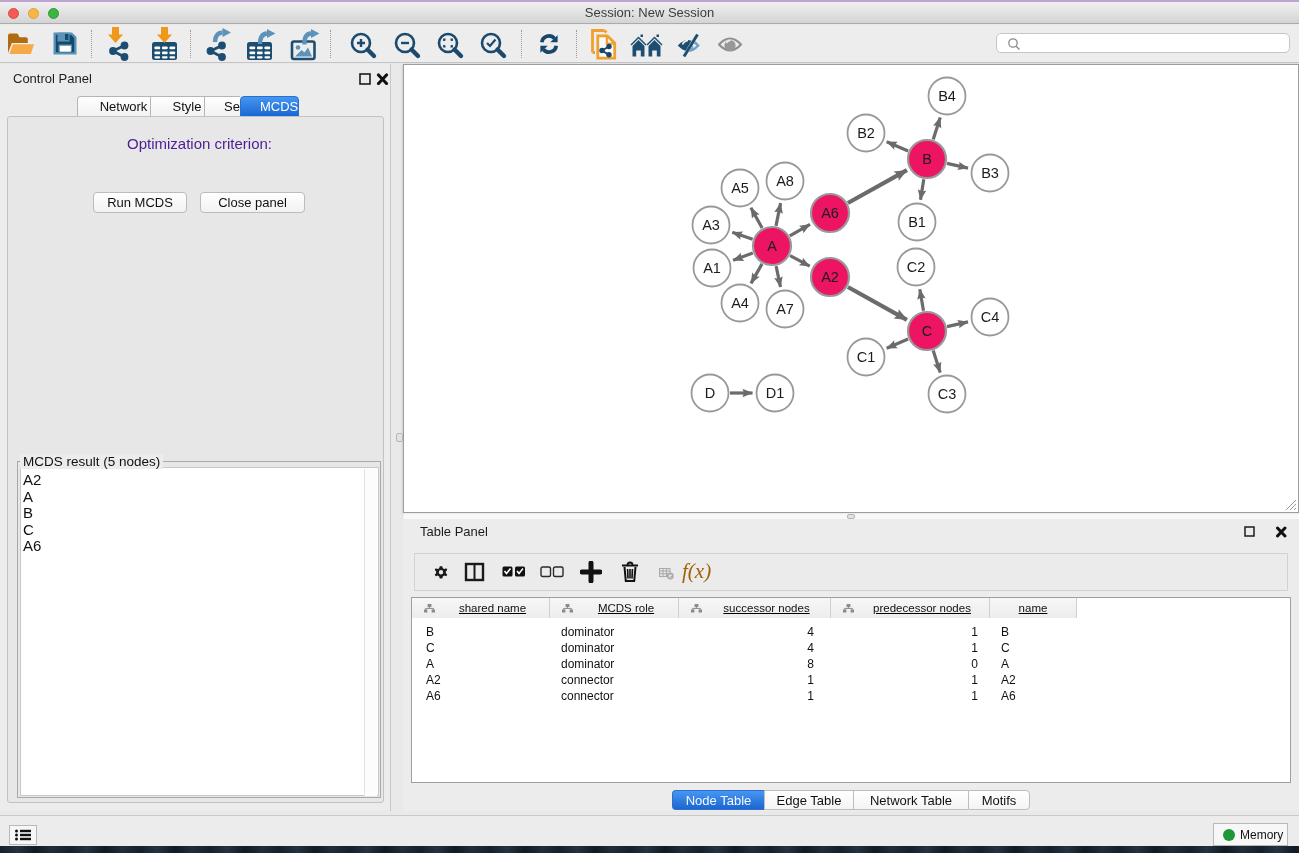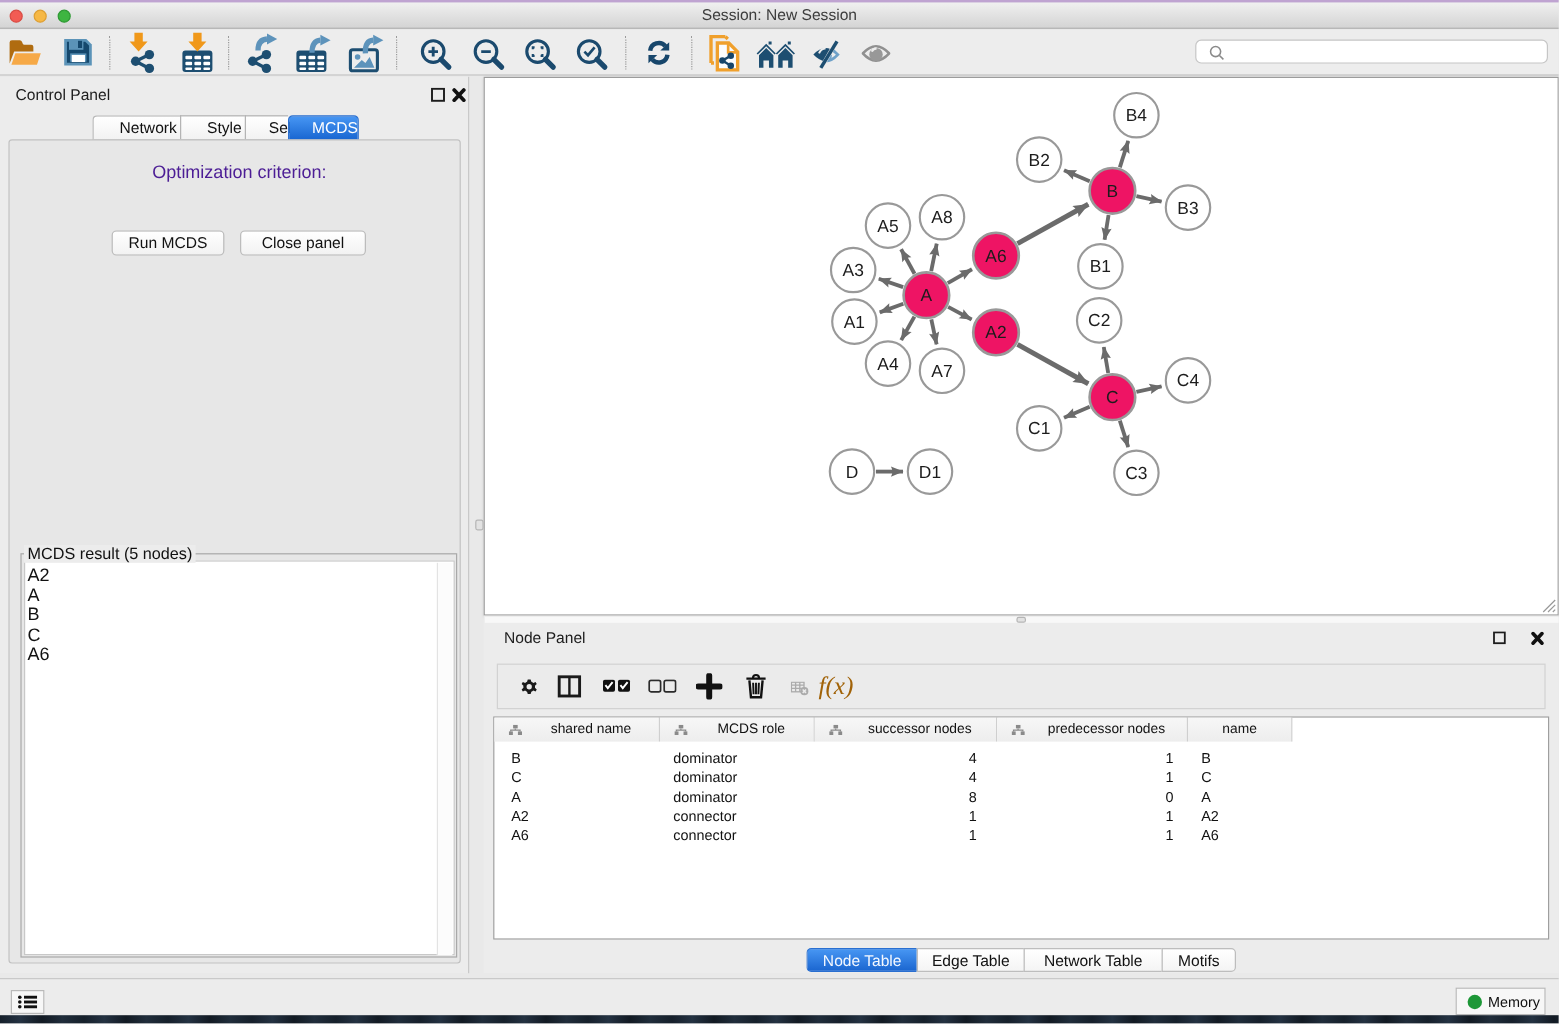--- a/index.html
+++ b/index.html
@@ -41,21 +41,21 @@
 
 #netwin { left:403px; top:64px; width:896px; height:449px; background:#fff; border:1px solid #9c9c9c; box-shadow:0 1px 3px rgba(0,0,0,.2); }
 #netwin .bar { height:23px; background:linear-gradient(#f0f0f0,#d6d6d6); border-bottom:1px solid #b0b0b0; position:relative; }
 #netwin .bar .title { text-align:center; font-size:13px; color:#2e2e2e; line-height:22px; }
 
 
 #tpanel { left:403px; top:513px; width:896px; height:298px; background:#ececec; }
 #tpanel .hdr { position:absolute; left:17px; top:11px; font-size:13px; color:#1d1d1d; }
 #ttoolbar { position:absolute; left:11px; top:40px; width:874px; height:38px; background:#ebebeb; border:1px solid #d2d2d2; }
 #ttable { position:absolute; left:8px; top:84px; width:880px; height:186px; background:#fff; border:1px solid #9f9f9f; font-size:12px; }
-.th { position:absolute; top:0; height:20px; background:linear-gradient(#f7f7f7,#ededed); border-right:1px solid #cfcfcf; }
+.th { position:absolute; top:0; height:20px; background:linear-gradient(#f7f7f7,#ededed); border-right:1px solid #cfcfcf;text-decoration:underline; }
 .th span { display:block; text-align:center; line-height:20px; font-size:11.5px; color:#111; }
 .tr { position:absolute; left:0; width:100%; height:16px; }
 .td { position:absolute; line-height:16px; color:#111; }
 .bottabs { position:absolute; display:flex; height:20px; }
 .btab { height:20px; line-height:19px; font-size:13px; color:#111; background:linear-gradient(#ffffff,#f4f4f4); border:1px solid #bdbdbd; border-right:none; text-align:center; }
 .btab:first-child { border-radius:4px 0 0 4px; }
 .btab.last { border-right:1px solid #bdbdbd; border-radius:0 4px 4px 0; }
 .btab.sel { background:linear-gradient(#4796f3,#1b66d0); color:#f4f8ff; border-color:#2a6fd0; }
 
 
@@ -344,21 +344,21 @@
 <text x="306" y="333">D</text>
 <text x="371" y="333">D1</text>
 </g>
   </svg>
   <svg class="abs" style="right:1px;bottom:1px" width="13" height="13" viewBox="0 0 13 13">
     <path d="M12 2 L2 12 M12 6 L6 12 M12 10 L10 12" stroke="#9a9a9a" stroke-width="1" fill="none"></path>
   </svg>
 </div>
 
 <div class="abs" id="tpanel">
-  <div class="hdr">Node Panel</div>
+  <div class="hdr">Table Panel</div>
   <svg class="abs" style="left:841px;top:13px" width="44" height="12" viewBox="0 0 44 12">
     <rect x="1" y="1" width="9" height="9" fill="none" stroke="#1c1c1c" stroke-width="1.5"></rect>
     <path d="M33.5 2 L41 10 M41 2 L33.5 10" stroke="#111" stroke-width="3" stroke-linecap="round"></path>
   </svg>
   <div id="ttoolbar">
     <svg class="abs" style="left:16px;top:8px" width="20" height="20" viewBox="0 0 20 20">
       <path fill="#1a1a1a" d="M10 3.2 L11.2 3.2 L11.8 5.2 A5 5 0 0 1 13.4 6.1 L15.3 5.3 L16.3 7 L14.8 8.4 A5 5 0 0 1 14.8 10.2 L16.3 11.6 L15.3 13.3 L13.4 12.5 A5 5 0 0 1 11.8 13.4 L11.2 15.4 L8.8 15.4 L8.2 13.4 A5 5 0 0 1 6.6 12.5 L4.7 13.3 L3.7 11.6 L5.2 10.2 A5 5 0 0 1 5.2 8.4 L3.7 7 L4.7 5.3 L6.6 6.1 A5 5 0 0 1 8.2 5.2 L8.8 3.2 Z M10 7.1 A2.2 2.2 0 1 0 10 11.5 A2.2 2.2 0 1 0 10 7.1 Z" transform="translate(0,1)"></path>
     </svg>
     <svg class="abs" style="left:49px;top:8px" width="22" height="20" viewBox="0 0 22 20">
       <rect x="2" y="2" width="17" height="16" fill="none" stroke="#1a1a1a" stroke-width="2.4"></rect>

